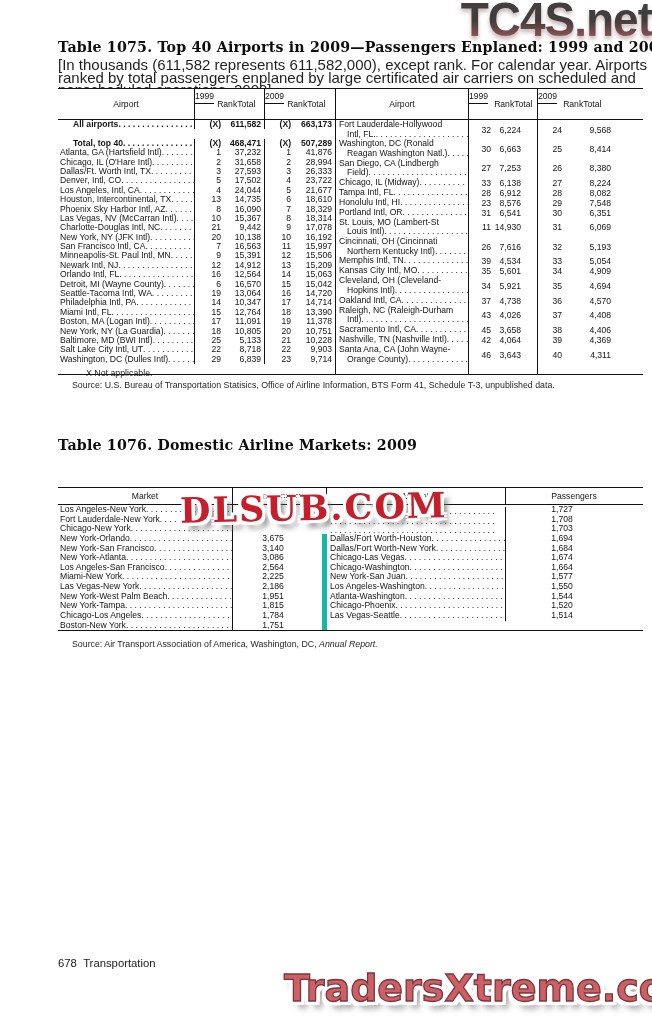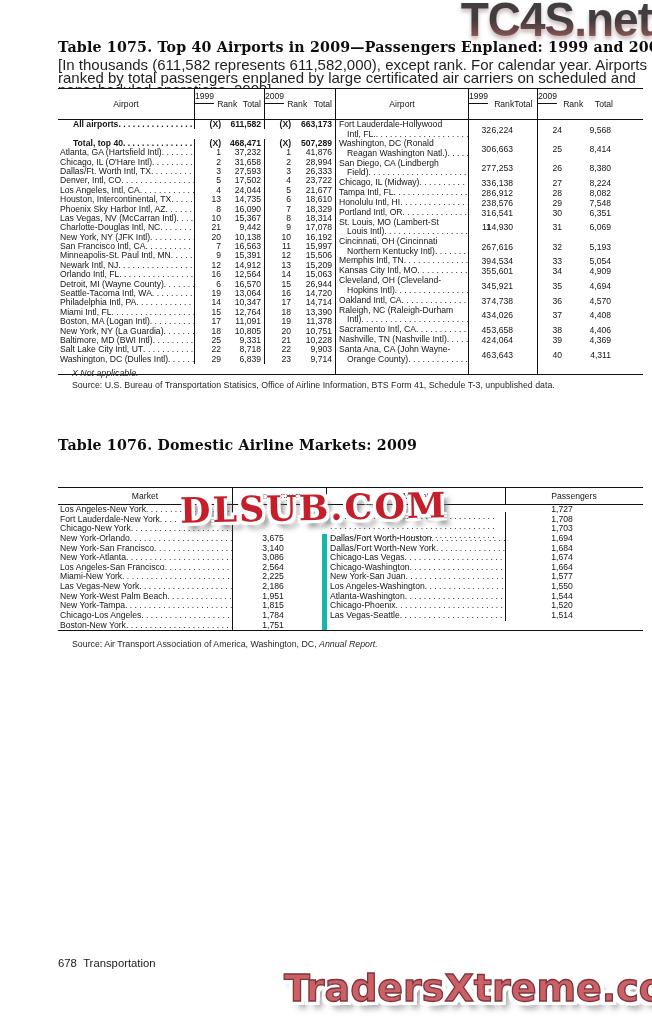--- a/index.html
+++ b/index.html
@@ -24,54 +24,54 @@
   .t75{display:flex;font-size:8.6px;}
   .halfL{width:277px;border-right:1px solid #111;box-sizing:content-box;}
   .halfR{width:307px;}
   .h75{display:flex;height:31px;border-bottom:1.4px solid #111;box-sizing:border-box;}
   .stubH{display:flex;align-items:center;justify-content:center;border-right:1px solid #111;box-sizing:border-box;}
   .halfL .stubH{width:137px;} .halfR .stubH{width:133px;}
   .grpH{display:flex;flex-direction:row;box-sizing:border-box;}
   .halfL .g99{width:70px;border-right:1px solid #111;} .halfL .g09{width:70px;}
   .halfR .g99{width:69px;border-right:1px solid #111;} .halfR .g09{width:105px;}
   .yr{height:14px;line-height:14px;text-align:center;border-bottom:1px solid #111;}
-  .rt{flex:1;display:flex;justify-content:space-between;align-items:center;}
+  .rt{flex:1;display:flex;justify-content:flex-start;align-items:center;}
   .halfL .rt{padding:0 3px;} 
   .halfR .g99 .rt{padding:0 14px 0 6px;} .halfR .g09 .rt{padding:0 30px 0 6px;}
 
   .row{display:flex;height:9.4px;line-height:9.4px;align-items:baseline;}
   .cs{width:137px;border-right:1px solid #111;box-sizing:border-box;display:flex;align-items:baseline;
       overflow:hidden;padding-left:2px;}
   .cr{width:26px;text-align:right;box-sizing:border-box;}
   .ct{width:44px;text-align:right;padding-right:3px;border-right:1px solid #111;box-sizing:border-box;}
   .ct2{width:44px;text-align:right;padding-right:3px;box-sizing:border-box;}
   .bI{font-weight:bold;}
   .bI .nm{padding-left:13px;}
 
   .rrow{display:flex;align-items:center;}
   .csR{width:133px;border-right:1px solid #111;box-sizing:border-box;overflow:hidden;padding-left:3px;align-self:stretch;}
   .csR .ln{height:9.65px;line-height:9.65px;display:flex;align-items:baseline;overflow:hidden;}
   .csR .cont{padding-left:8px;}
   .crR{width:22px;text-align:right;box-sizing:border-box;align-self:stretch;display:flex;align-items:center;justify-content:flex-end;}
-  .ctR{width:47px;text-align:right;padding-right:24px;border-right:1px solid #111;box-sizing:border-box;align-self:stretch;display:flex;align-items:center;justify-content:flex-end;}
+  .ctR{width:47px;text-align:right;padding-right:16px;border-right:1px solid #111;box-sizing:border-box;align-self:stretch;display:flex;align-items:center;justify-content:flex-end;}
   .crR2{width:26px;text-align:center;padding-right:2px;box-sizing:border-box;align-self:stretch;display:flex;align-items:center;justify-content:flex-end;}
   .ctR2{width:79px;text-align:right;padding-right:32px;box-sizing:border-box;align-self:stretch;display:flex;align-items:center;justify-content:flex-end;}
 
   
   .t76{font-size:8.6px;}
   .h76{display:flex;height:17px;border-bottom:1px solid #111;box-sizing:border-box;align-items:center;}
   .h76 div{text-align:center;box-sizing:border-box;height:100%;display:flex;align-items:center;justify-content:center;}
   .c-m {width:175px;border-right:1px solid #111;}
   .c-p {width:94px;border-right:1px solid #111;}
   .c-m2{width:179px;border-right:1px solid #111;}
   .c-p2{width:136px;}
   .row76{display:flex;height:9.65px;line-height:9.65px;align-items:baseline;}
   .m {width:175px;border-right:1px solid #111;box-sizing:border-box;display:flex;align-items:flex-start;overflow:hidden;padding-left:2px;}
   .p {width:94px;border-right:5px solid #14b8a6;box-sizing:border-box;text-align:center;padding-right:9px;}
-  .m2{width:179px;border-right:1px solid #111;box-sizing:border-box;display:flex;align-items:flex-start;overflow:hidden;padding-left:3px;}
+  .m2{width:179px;border-right:1px solid #111;box-sizing:border-box;display:flex;align-items:center;overflow:hidden;padding-left:3px;}
   .p2{width:136px;box-sizing:border-box;text-align:center;padding-right:24px;}
 
   
   .pagefoot{font-size:11.3px;color:#1a1a1a;}
   .census{font-size:9.5px;color:#3a3a3a;white-space:nowrap;}
 
   
   .wm{z-index:9;pointer-events:none;white-space:nowrap;}
   .wm-top{top:-8px;right:0;font-size:46px;font-weight:bold;letter-spacing:-1px;
           font-family:"Liberation Sans", sans-serif;
@@ -289,21 +289,21 @@
        <div class="ct2">15,063</div>
      </div>
           <div class="row ">
        <div class="cs">
               <span class="nm">Detroit, MI (Wayne County)</span>
               <span class="dots"></span>
             </div>
        <div class="cr">6</div>
        <div class="ct">16,570</div>
        <div class="cr">15</div>
-       <div class="ct2">26,944</div>
+       <div class="ct2">15,042</div>
      </div>
           <div class="row ">
        <div class="cs">
               <span class="nm">Seattle-Tacoma Intl, WA</span>
               <span class="dots"></span>
             </div>
        <div class="cr">19</div>
        <div class="ct">13,064</div>
        <div class="cr">16</div>
        <div class="ct2">14,720</div>
@@ -347,21 +347,21 @@
        <div class="ct">10,805</div>
        <div class="cr">20</div>
        <div class="ct2">10,751</div>
      </div>
           <div class="row ">
        <div class="cs">
               <span class="nm">Baltimore, MD (BWI Intl)</span>
               <span class="dots"></span>
             </div>
        <div class="cr">25</div>
-       <div class="ct">9,331</div>
+       <div class="ct">5,133</div>
        <div class="cr">21</div>
        <div class="ct2">10,228</div>
      </div>
           <div class="row ">
        <div class="cs">
               <span class="nm">Salt Lake City Intl, UT</span>
               <span class="dots"></span>
             </div>
        <div class="cr">22</div>
        <div class="ct">8,718</div>
@@ -633,21 +633,21 @@
             </div>
             <div class="crR"></div>
             <div class="ctR"></div>
             <div class="crR2"></div>
             <div class="ctR2"></div>
           </div>
         </div>
     </div>
   </div>
 
-  <div class="abs foot" style="left:72px;top:368px;font-style:italic;">X Not applicable.</div>
+  <div class="abs foot" style="left:86px;top:368px;">X Not applicable.</div>
   <div class="abs foot" style="left:72px;top:380px;">Source: U.S. Bureau of Transportation Statisics, Office of Airline Information, BTS Form 41, Schedule T-3, unpublished data.</div>
 
   <div class="abs tbl-title" style="left:58px;top:437px;">Table 1076. Domestic Airline Markets: 2009</div>
 
   <div class="abs dtable t76" style="left:58px;top:487px;">
     <div class="h76">
       <div class="c-m">Market</div>
       <div class="c-p">Passengers</div>
       <div class="c-m2">Market</div>
       <div class="c-p2">Passengers</div>

